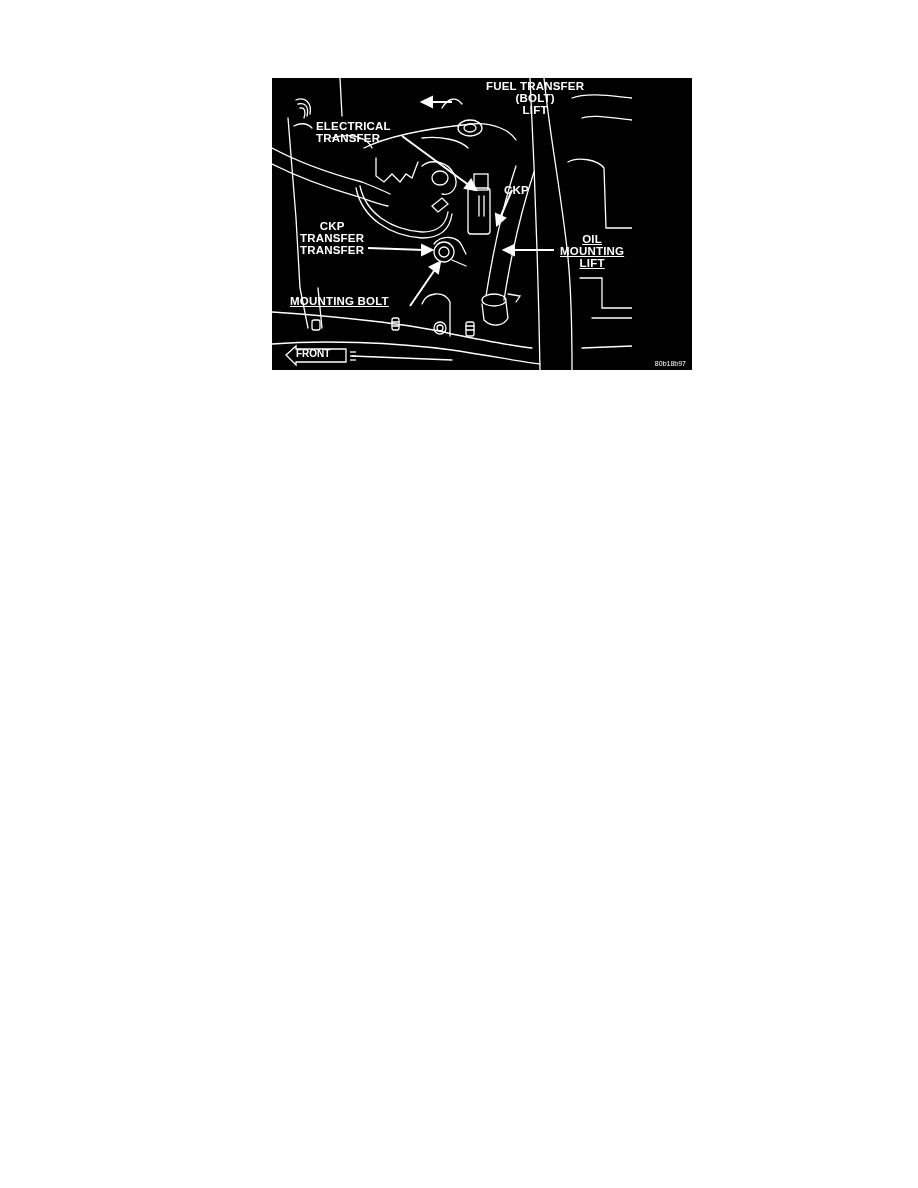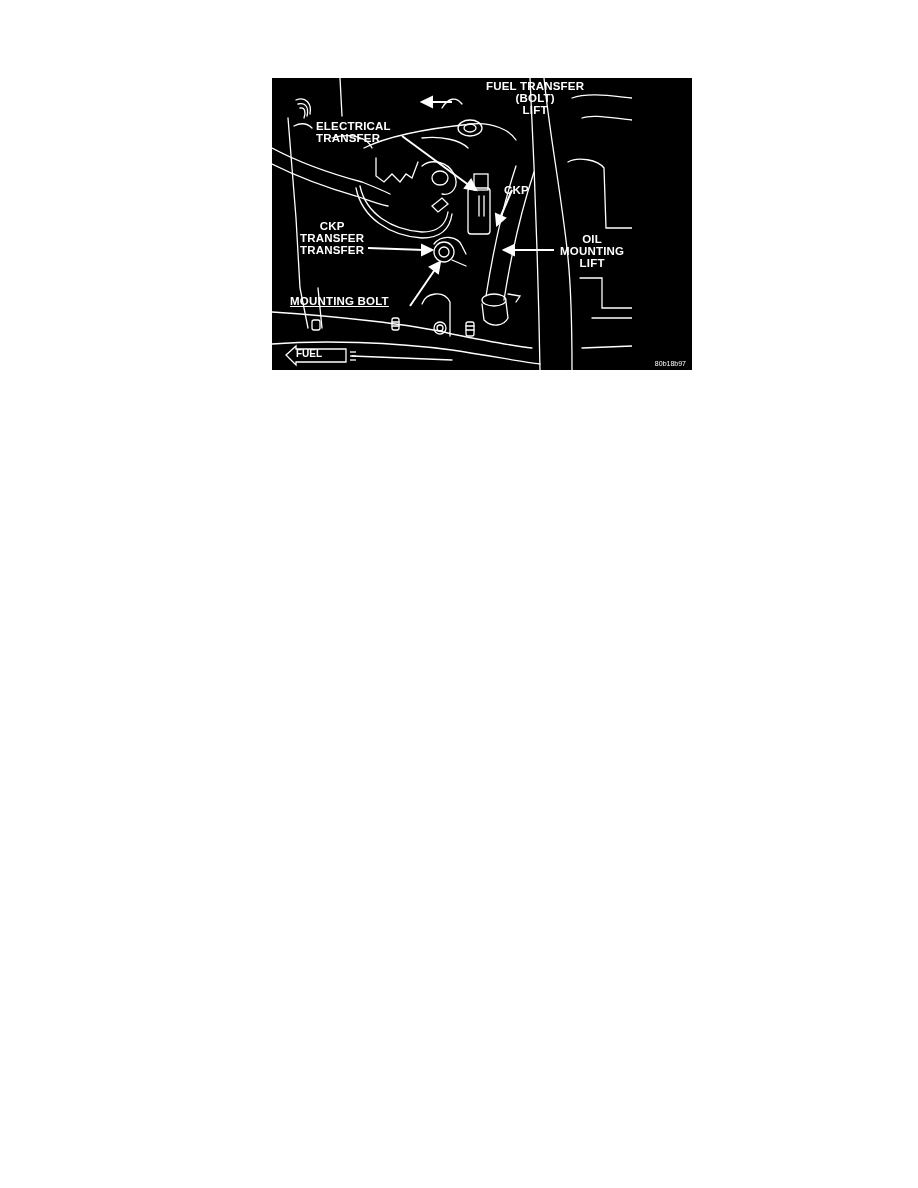--- a/index.html
+++ b/index.html
@@ -142,24 +142,24 @@
   </div>
 
   <div class="lbl" style="left:232px; top:106px;">CKP</div>
 
   <div class="lbl center" style="left:28px; top:142px;">
     <div>CKP</div>
     <div>TRANSFER</div>
     <div>TRANSFER</div>
   </div>
 
-  <div class="lbl center" style="left:288px; top:155px;">
+  <div class="lbl center" style="left:288px; top:155px;text-decoration:underline;">
     <div>OIL</div>
     <div>MOUNTING</div>
     <div>LIFT</div>
   </div>
 
   <div class="lbl" style="left:18px; top:217px;text-decoration:underline;">MOUNTING BOLT</div>
 
-  <div class="front-box">FUEL</div>
+  <div class="front-box">FRONT</div>
 
   <div class="code">80b18b97</div>
 </div>
 
 </body></html>

